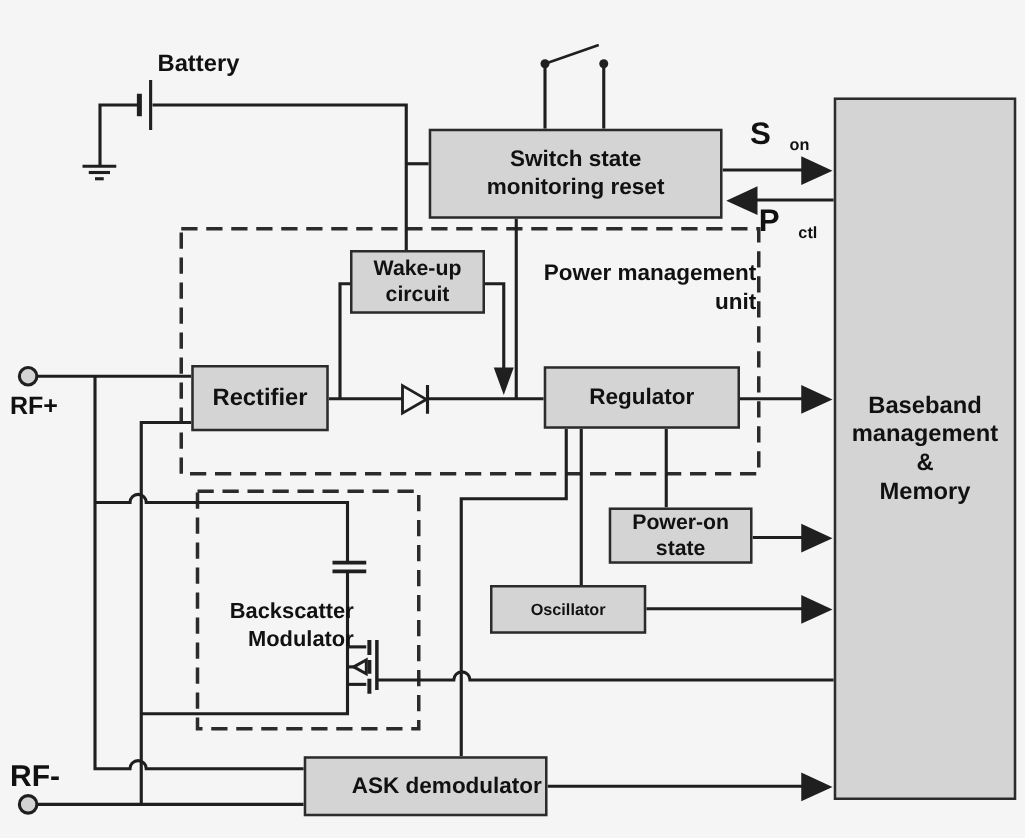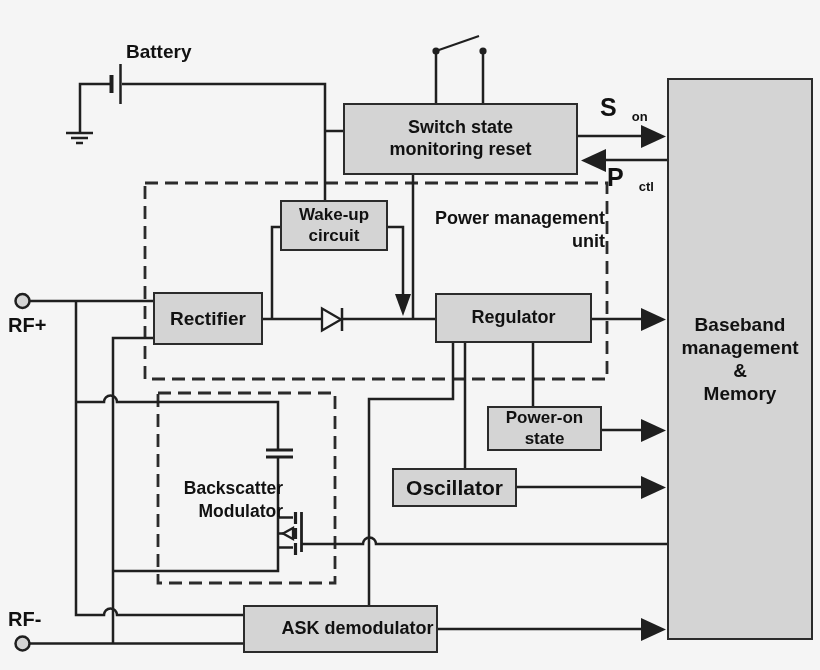--- a/index.html
+++ b/index.html
@@ -143,21 +143,21 @@
 
   <div class="block" style="left:435px;top:293px;width:157px;height:50px;font-size:18px;">
     <div>Regulator</div>
   </div>
 
   <div class="block" style="left:487px;top:406px;width:115px;height:45px;font-size:17px;">
     <div>Power-on</div>
     <div>state</div>
   </div>
 
-  <div class="block" style="left:392px;top:468px;width:125px;height:39px;font-size:21px;text-align:right;">
+  <div class="block" style="left:392px;top:468px;width:125px;height:39px;font-size:13px;text-align:right;">
     <div>Oscillator</div>
   </div>
 
   <div class="block" style="left:243px;top:605px;width:195px;height:48px;font-size:18px;padding-left:34px;">
     <div>ASK demodulator</div>
   </div>
 
   <div class="block" style="left:667px;top:78px;width:146px;height:562px;font-size:19px;">
     <div>Baseband</div>
     <div>management</div>
@@ -169,21 +169,21 @@
     <div>Power management</div>
     <div>unit</div>
   </div>
   <div class="dash-label" style="left:158px;top:477px;width:125px;font-size:17.5px;">
     <div>Backscatter</div>
     <div>Modulator</div>
   </div>
 
   <div class="flabel" style="left:86px;top:41px;font-size:19px;margin-left:40px;">Battery</div>
   <div class="flabel" style="left:8px;top:314px;font-size:20px;">RF+</div>
-  <div class="flabel" style="left:8px;top:608px;font-size:20px;">RF-</div>
+  <div class="flabel" style="left:8px;top:608px;font-size:24px;">RF-</div>
   <div class="flabel" style="left:600px;top:93px;font-size:25px;">
     <span>S</span><span class="sub">on</span>
   </div>
   <div class="flabel" style="left:607px;top:163px;font-size:25px;">
     <span>P</span><span class="sub">ctl</span>
   </div>
 
 </div>
 
 </body></html>

